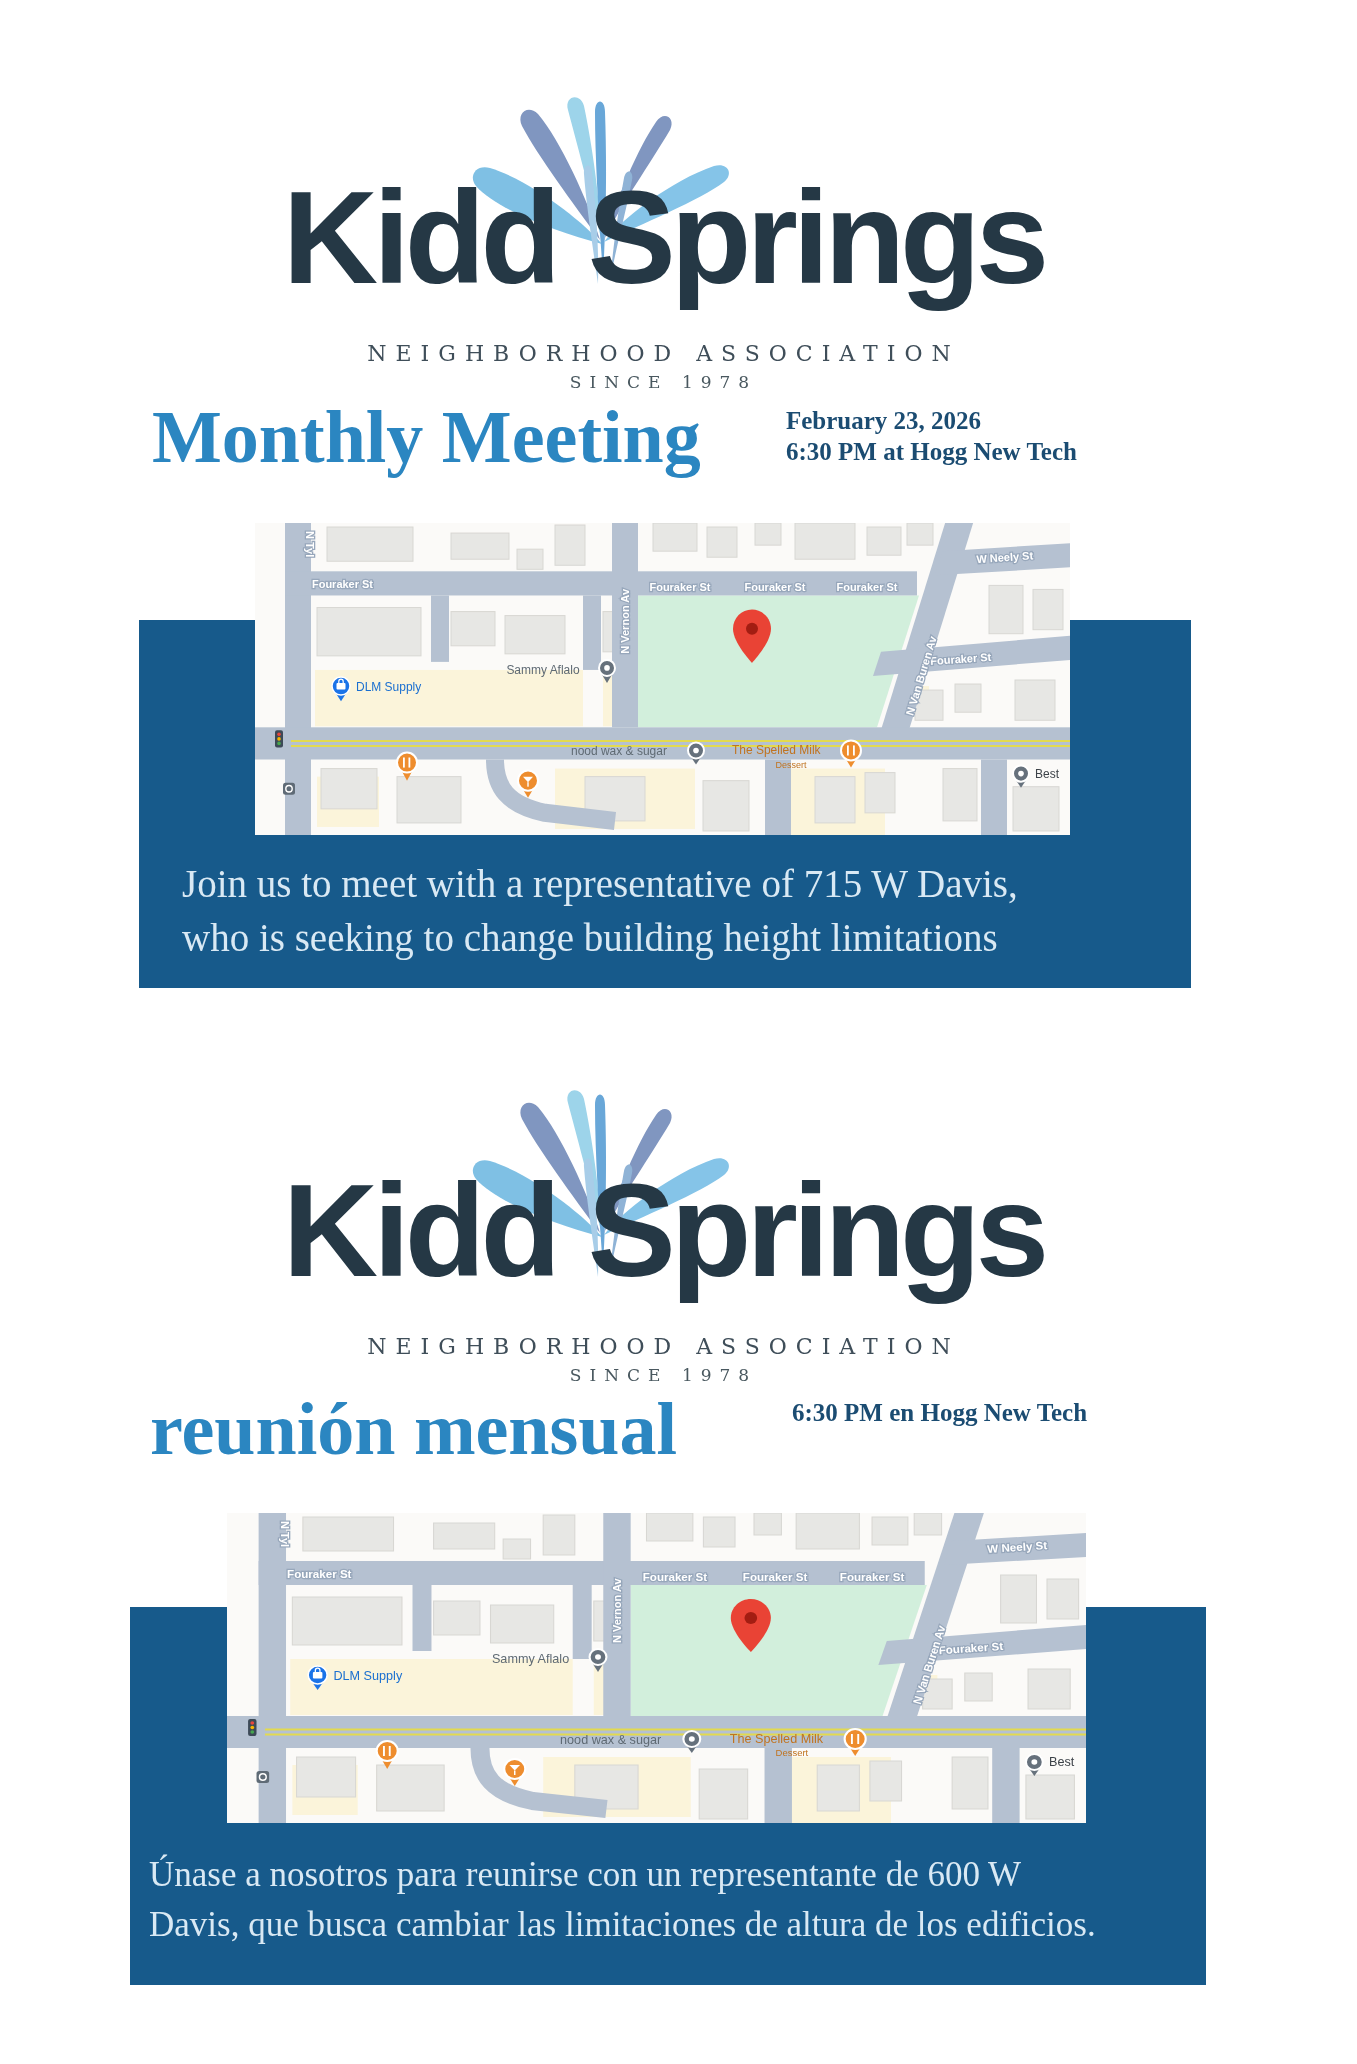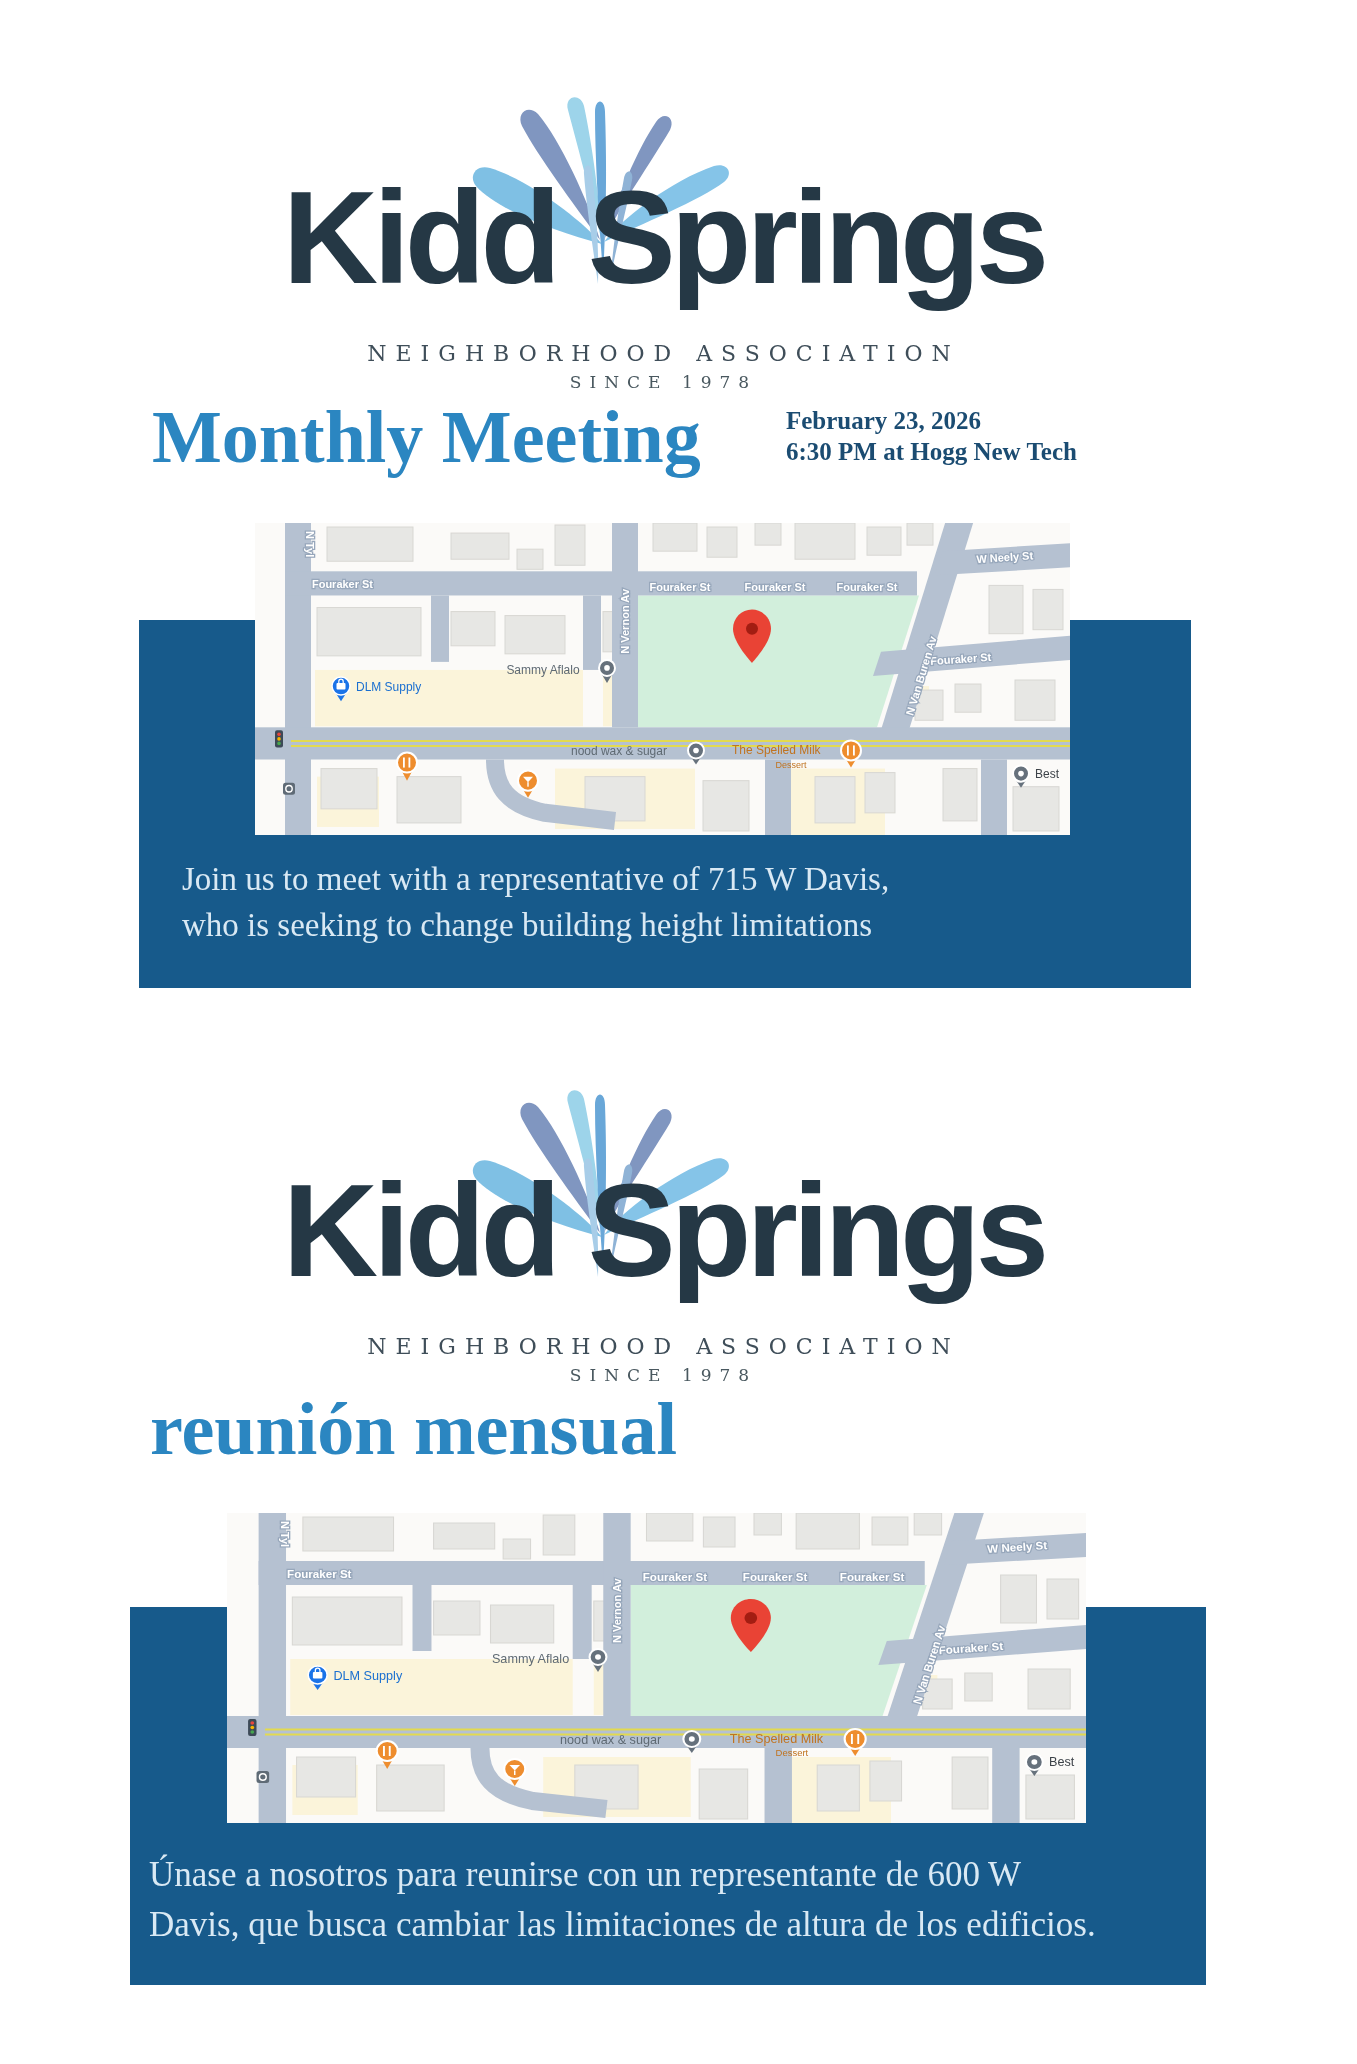--- a/index.html
+++ b/index.html
@@ -49,21 +49,21 @@
   .panel { position:absolute; background:#175a8b; z-index:1; }
   .panel-en { left:139px; top:620px; width:1052px; height:368px; }
   .panel-es { left:130px; top:1607px; width:1076px; height:378px; }
   .map { position:absolute; z-index:3; display:block; background:#fbfaf8; }
   .map-en { left:255px; top:523px; width:815px; height:312px; }
   .map-es { left:227px; top:1513px; width:859px; height:310px; }
   .banner {
     position:absolute; z-index:4; font-family:"Liberation Serif", serif;
     color:#d9e9f4;
   }
-  .banner-en { left:182px; top:857px; font-size:33px; line-height:1.38; }
+  .banner-en { left:182px; top:857px; font-size:39px; line-height:1.38; }
   .banner-es { left:149px; top:1850px; font-size:35px; line-height:1.42; }
   .defs-holder { position:absolute; width:0; height:0; overflow:hidden; }
   
   .road-label {
     font-family:"Liberation Sans", sans-serif; font-size:11px; font-weight:700;
     fill:#ffffff; stroke:#97a7bb; stroke-width:2.5px; paint-order:stroke;
   }
   .poi-label { font-family:"Liberation Sans", sans-serif; font-size:12px; fill:#5f6a73; }
   .poi-label-blue { font-family:"Liberation Sans", sans-serif; font-size:12px; fill:#1a6fd0; }
   .poi-label-orange { font-family:"Liberation Sans", sans-serif; font-size:12px; fill:#c0731f; }
@@ -252,20 +252,21 @@
 
 <section>
   <svg class="splash splash-es" viewBox="0 0 300 210" preserveAspectRatio="none">
       <use href="#splash"></use>
     </svg>
   <h1 class="wordmark wordmark-es">Kidd Springs</h1>
   <div class="assoc assoc-es">NEIGHBORHOOD ASSOCIATION</div>
   <div class="since since-es">SINCE 1978</div>
   <h2 class="title title-es">reunión mensual</h2>
   <div class="date date-es">
+    <div>6:30 PM en Hogg New Tech</div>
   </div>
   <div class="panel panel-es"></div>
   <svg class="map map-es" viewBox="0 0 815 310" preserveAspectRatio="none">
       <use href="#gmap"></use>
     </svg>
   <div class="banner banner-es">
     <div>Únase a nosotros para reunirse con un representante de 600 W</div>
     <div>Davis, que busca cambiar las limitaciones de altura de los edificios.</div>
   </div>
 </section>

